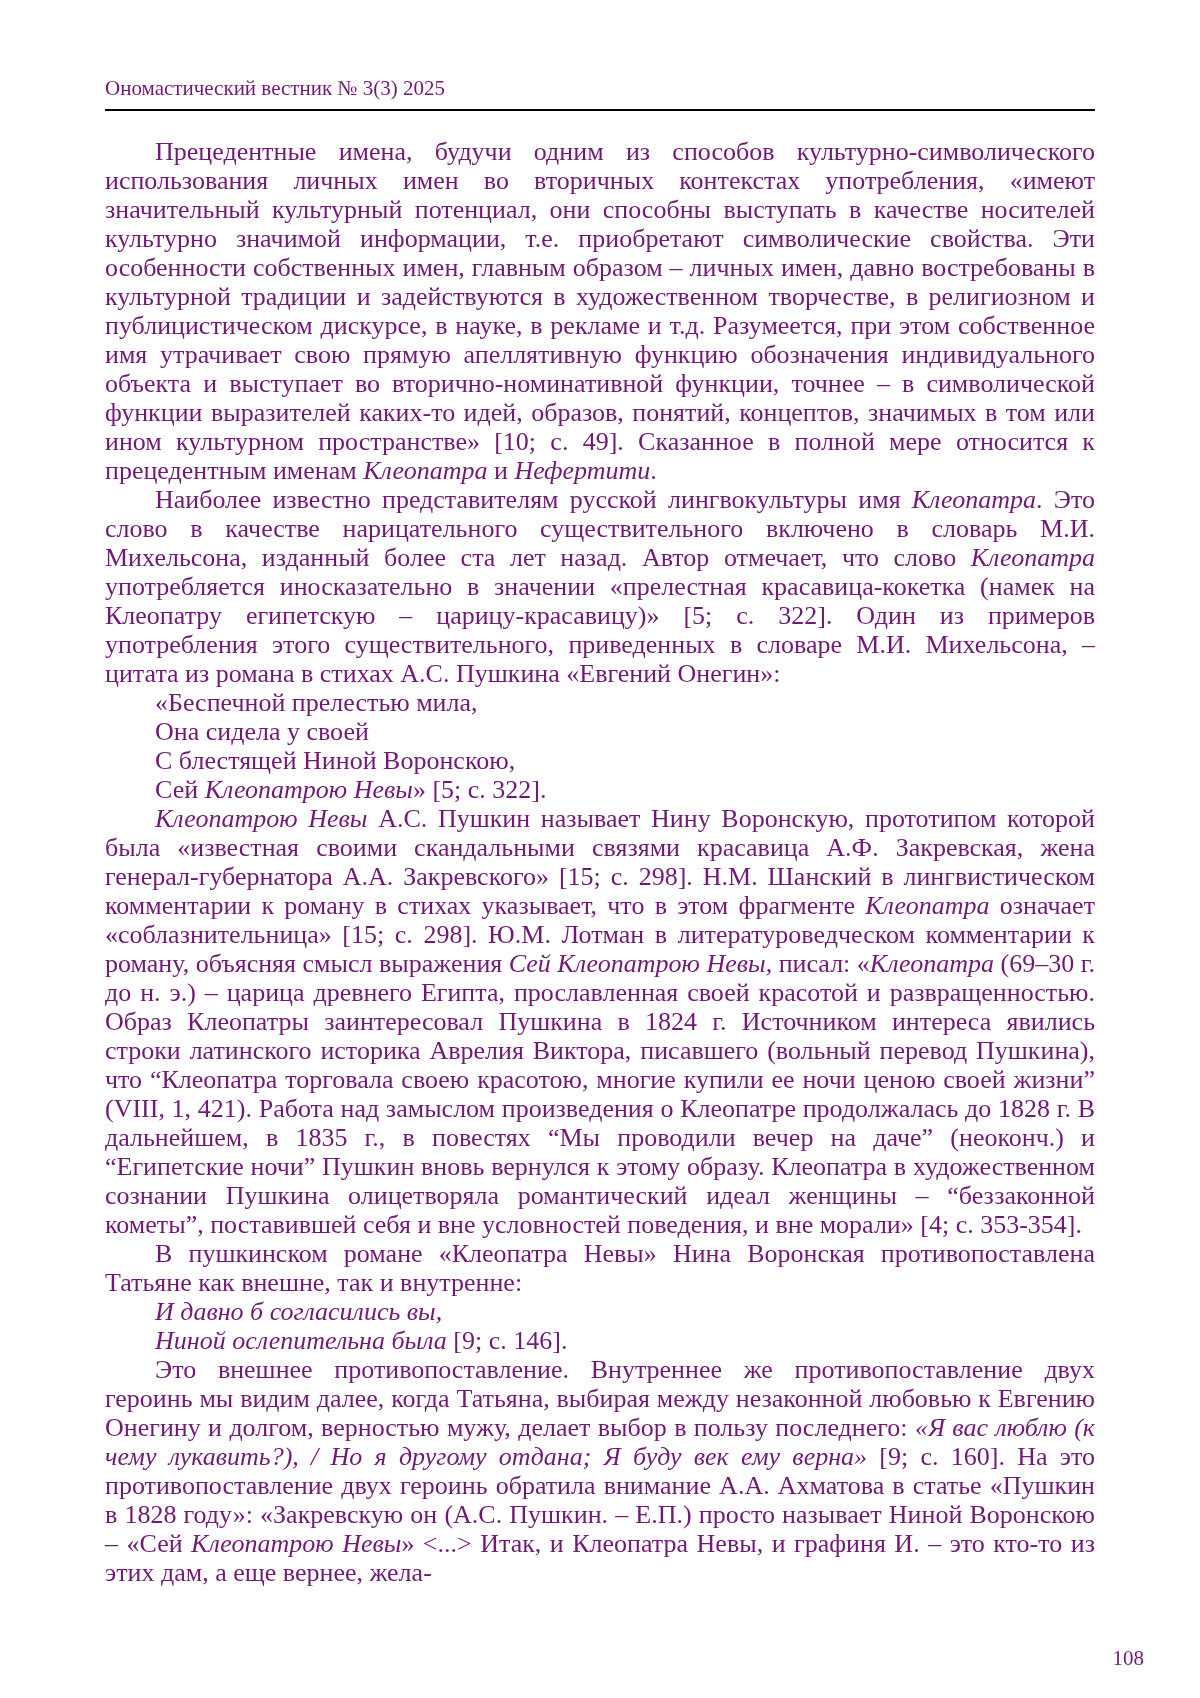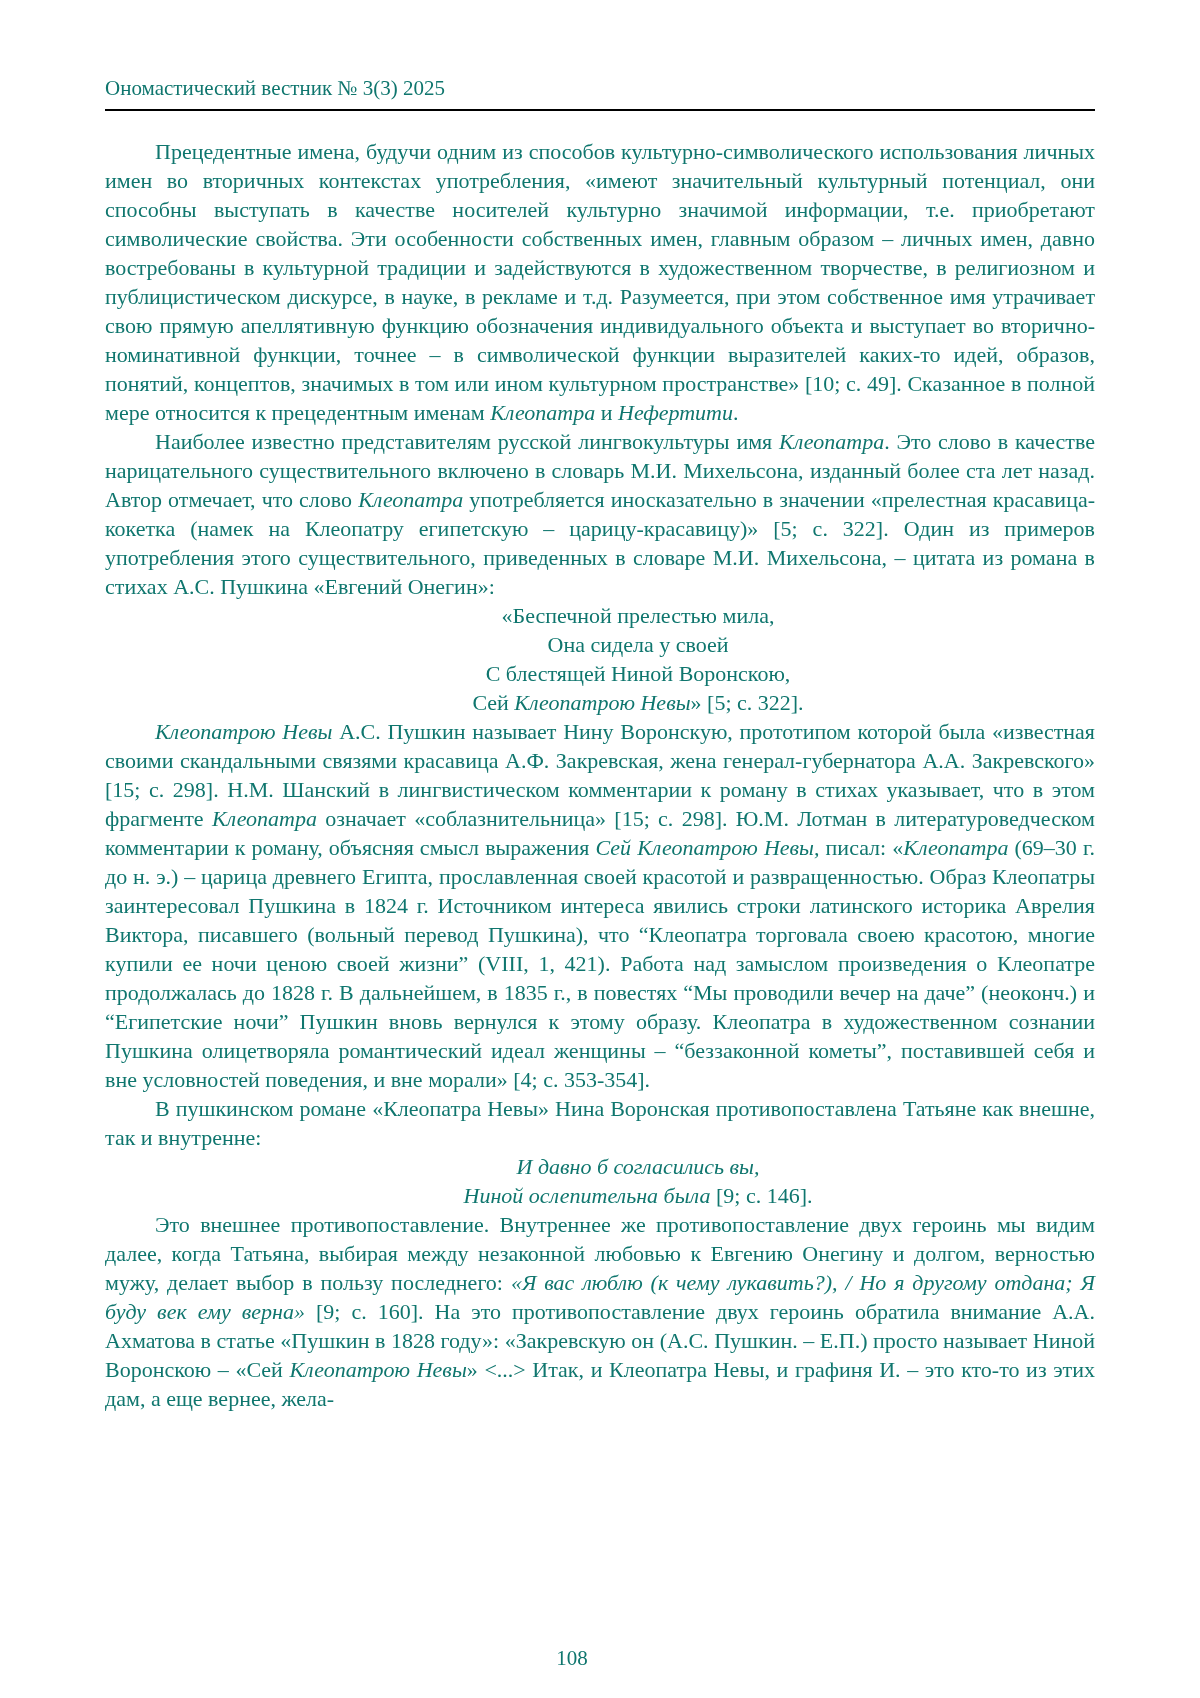--- a/index.html
+++ b/index.html
@@ -6,63 +6,62 @@
     margin: 0;
     padding: 0;
     background: #e8e8e8;
   }
   .page {
     position: relative;
     width: 1200px;
     height: 1698px;
     margin: 0 auto;
     background: #ffffff;
-    color: #0f766e;
+    color: #701a75;
     font-family: "Liberation Serif", "DejaVu Serif", serif;
     overflow: hidden;
     box-sizing: border-box;
   }
   .content-area {
     position: absolute;
     left: 105px;
     top: 76px;
     width: 990px;
   }
   .running-head {
     font-size: 21px;
     line-height: 24px;
     padding-bottom: 9px;
     border-bottom: 2px solid #000000;
     margin-bottom: 26px;
   }
   .doc-body {
-    font-size: 22px;
+    font-size: 26px;
     line-height: 29px;
   }
   .para {
     margin: 0;
     text-align: justify;
     text-indent: 50px;
   }
   .verse {
     margin: 0 0 0 50px;
   }
   .verse-line {
-    text-align: center;
-    margin-left: 26px;
+    text-align: left;
   }
   .it {
     font-style: italic;
   }
   .page-footer {
     position: absolute;
     left: 0;
     width: 1144px;
     top: 1646px;
-    text-align: center;
+    text-align: right;
     font-size: 21px;
   }
 </style>
 </head>
 <body>
 
 <div class="page">
   <div class="content-area">
     <div class="running-head">
       <span>Ономастический вестник № 3(3) 2025</span>

